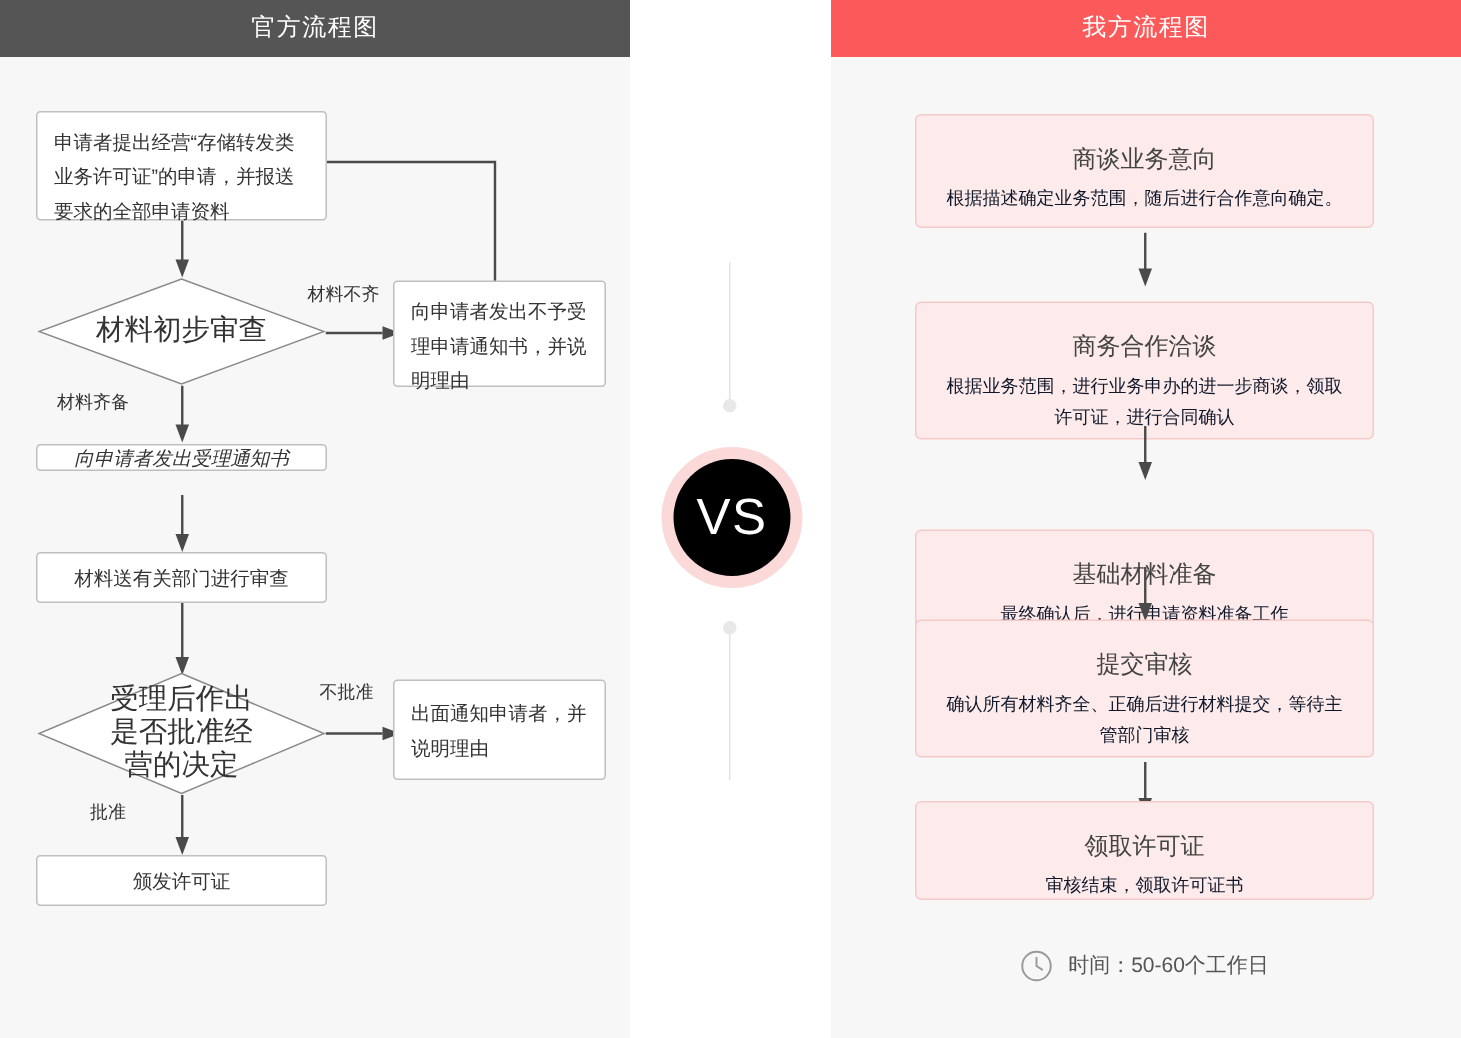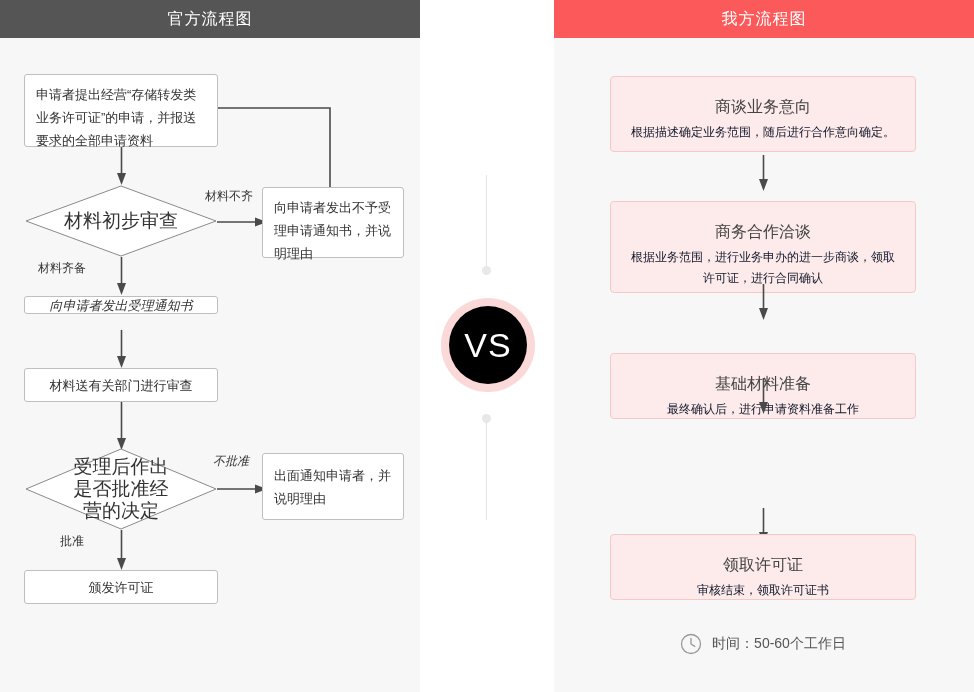--- a/index.html
+++ b/index.html
@@ -211,21 +211,21 @@
         </svg>
         <div class="dlabel" style="padding:0 44px;">受理后作出是否批准经营的决定</div>
       </div>
 
       <div class="conn" style="left:217px; top:443px;">
         <svg width="52" height="16" viewBox="0 0 52 16">
           <path d="M0,8 L38,8" fill="none" stroke="#4a4a4a" stroke-width="1.6"></path>
           <path d="M50,8 L38,3.5 L38,12.5 Z" fill="#4a4a4a"></path>
         </svg>
       </div>
-      <div class="edge-label" style="left:213px; top:415px;font-style:italic;">不批准</div>
+      <div class="edge-label" style="left:213px; top:415px;">不批准</div>
 
       <div class="fc-box" style="left:262px; top:415px; width:142px; height:67px; display:flex; align-items:center;">出面通知申请者，并说明理由</div>
 
       <div class="conn" style="left:115px; top:492px;">
         <svg width="14" height="42" viewBox="0 0 14 42">
           <path d="M6.5,0 L6.5,30" fill="none" stroke="#4a4a4a" stroke-width="1.6"></path>
           <path d="M6.5,40 L2,28 L11,28 Z" fill="#4a4a4a"></path>
         </svg>
       </div>
       <div class="edge-label" style="left:60px; top:495px;">批准</div>
@@ -275,20 +275,24 @@
         <div class="card-title">基础材料准备</div>
         <div class="card-desc">最终确认后，进行申请资料准备工作</div>
       </div>
       <div class="arrow-v" style="top:340px;">
         <svg width="14" height="38" viewBox="0 0 14 38">
           <path d="M6.5,0 L6.5,26" fill="none" stroke="#4a4a4a" stroke-width="1.6"></path>
           <path d="M6.5,36 L2,24 L11,24 Z" fill="#4a4a4a"></path>
         </svg>
       </div>
 
+      <div class="card" style="top:375px; height:92px;">
+        <div class="card-title">提交审核</div>
+        <div class="card-desc">确认所有材料齐全、正确后进行材料提交，等待主管部门审核</div>
+      </div>
       <div class="arrow-v" style="top:470px;">
         <svg width="14" height="38" viewBox="0 0 14 38">
           <path d="M6.5,0 L6.5,26" fill="none" stroke="#4a4a4a" stroke-width="1.6"></path>
           <path d="M6.5,36 L2,24 L11,24 Z" fill="#4a4a4a"></path>
         </svg>
       </div>
 
       <div class="card" style="top:496px; height:66px;">
         <div class="card-title">领取许可证</div>
         <div class="card-desc">审核结束，领取许可证书</div>

